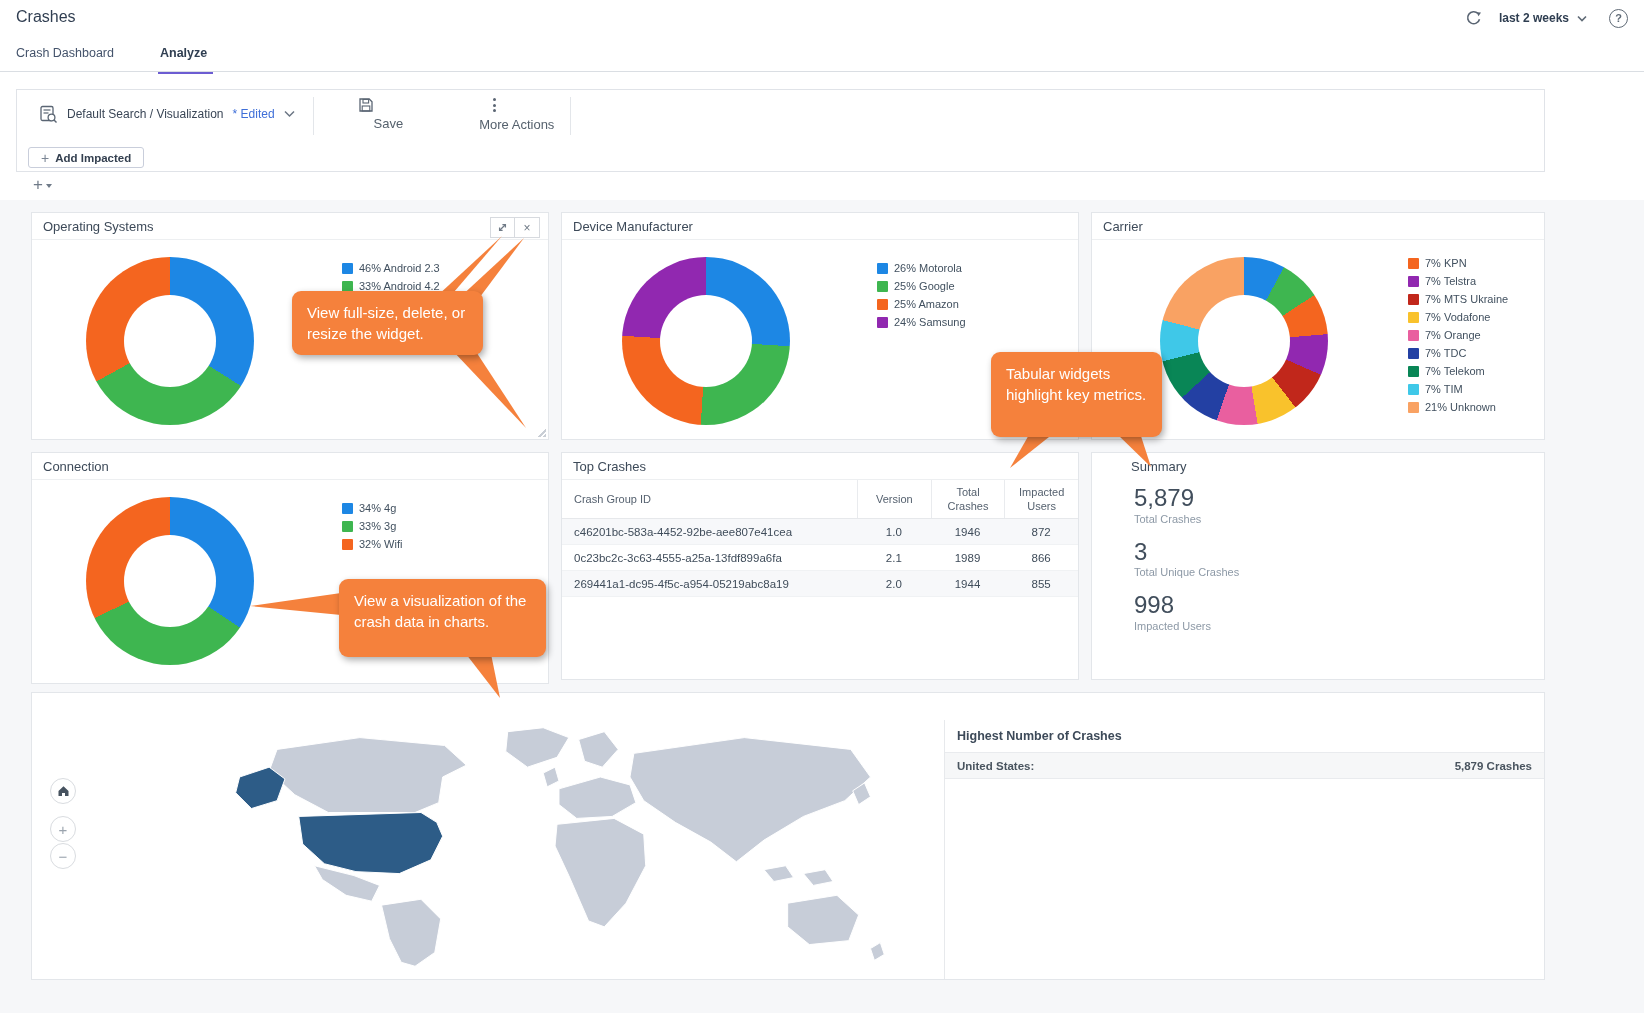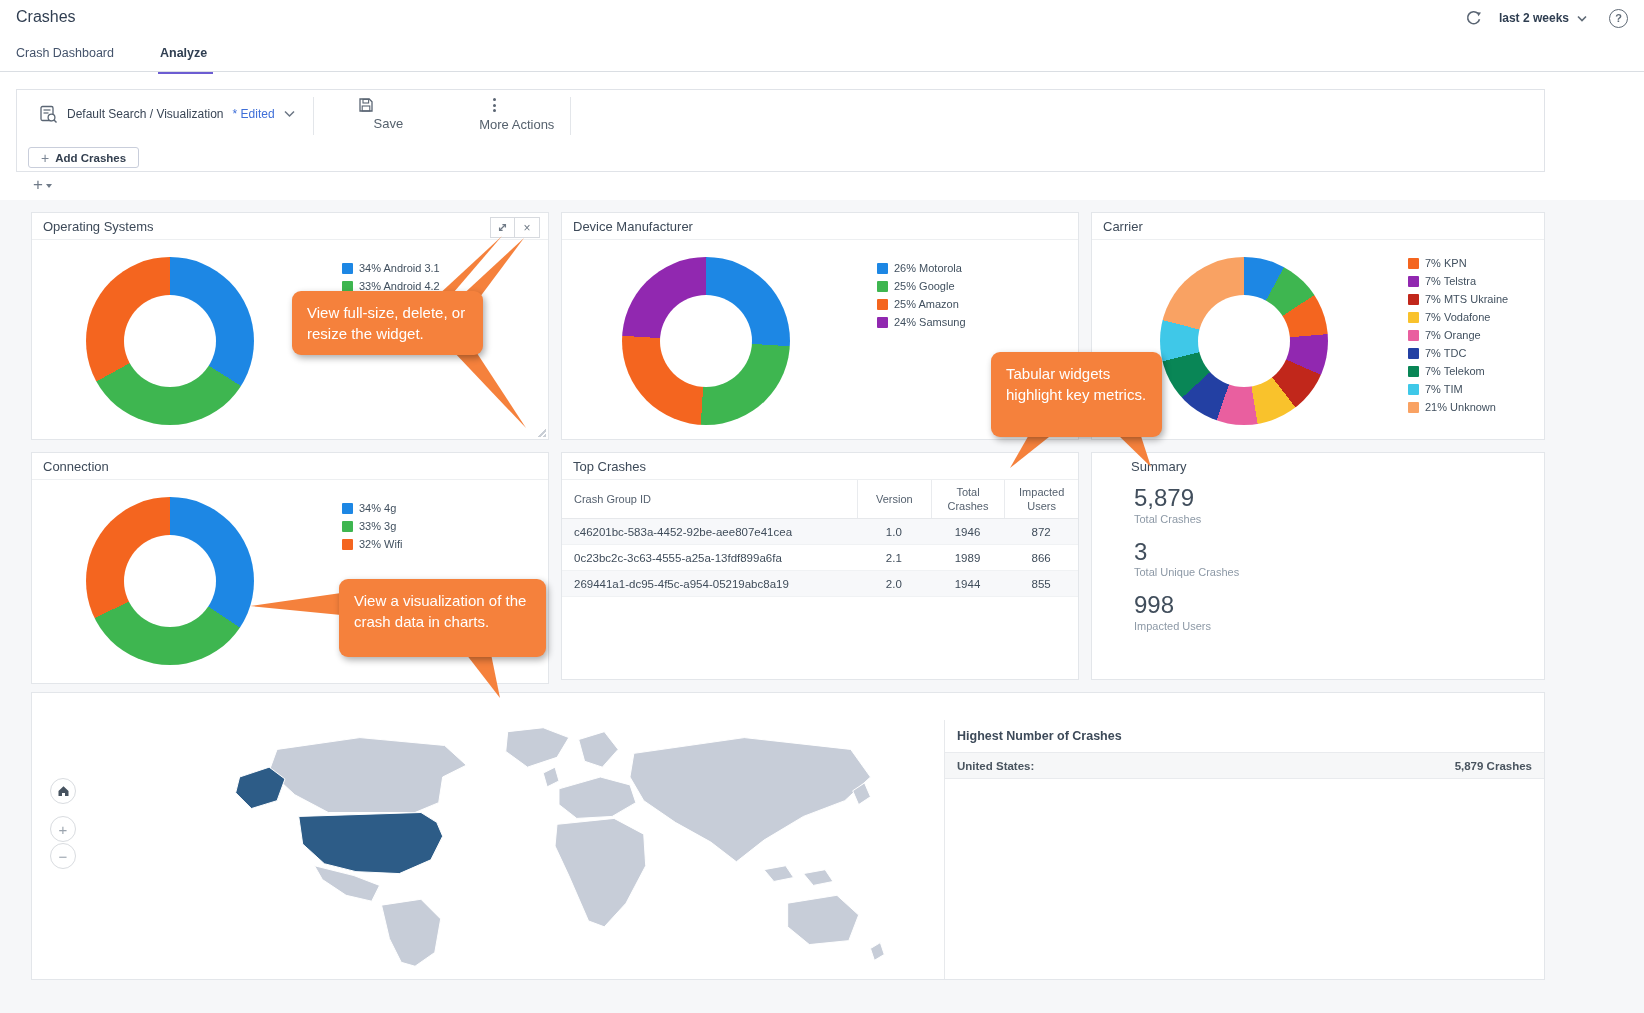--- a/index.html
+++ b/index.html
@@ -166,21 +166,21 @@
             <i></i>
             <i></i>
             <i></i>
           </span>
         <span class="lbl">More Actions</span>
       </div>
       <div class="tb-vdiv"></div>
     </div>
     <div class="add-criteria">
       <span class="plus">+</span>
-      <span>Add Crashes</span>
+      <span>Add Impacted</span>
     </div>
   </div>
   <div class="plus-caret">
     <span class="p">+</span>
     <span class="c"></span>
   </div>
 
   <div class="dashboard-bg"></div>
 
   <div class="widget" id="w-os">
@@ -194,21 +194,21 @@
             <polyline points="5.6,8.4 2.6,8.4 2.6,5.4" fill="none" stroke="#6f7a86" stroke-width="1.3"></polyline>
           </svg>
         </span>
         <span class="wbtn">×</span>
       </div>
     </div>
     <div class="donut" style="left: 54px; top: 44px; background: conic-gradient(rgb(29, 135, 228) 0%, rgb(29, 135, 228) 34%, rgb(62, 182, 80) 34%, rgb(62, 182, 80) 67%, rgb(244, 101, 31) 67%, rgb(244, 101, 31) 100%);"></div>
     <div class="legend" style="left:310px;top:46px;">
         <div class="legend-item">
           <span class="swatch" style="background: rgb(29, 135, 228);"></span>
-          <span class="legend-label">34% Android 3.1</span>
+          <span class="legend-label">46% Android 2.3</span>
         </div>
         <div class="legend-item">
           <span class="swatch" style="background: rgb(62, 182, 80);"></span>
           <span class="legend-label">33% Android 4.2</span>
         </div>
       </div>
     <div class="resize-handle"></div>
   </div>
 
   <div class="widget" id="w-device">

